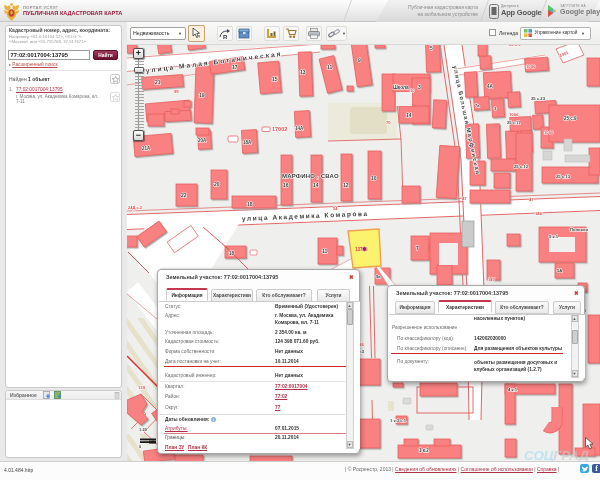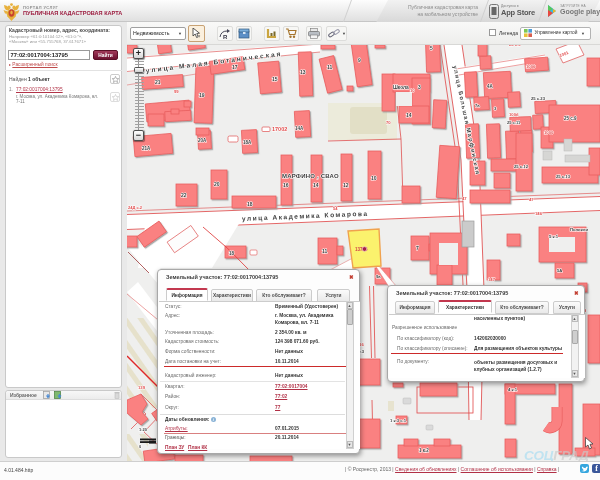--- a/index.html
+++ b/index.html
@@ -58,21 +58,21 @@
 <div class="a" style="left:388px;top:0;width:212px;height:22px;background:linear-gradient(#f2f2f2,#d8d8d8);transform:skewX(-28deg);transform-origin:top"></div>
 <div class="a hsep" style="left:347px"></div>
 <div class="a" style="left:350px;top:3.5px;width:128px;font-size:5px;line-height:7.5px;color:#8d8d8d;text-align:right">Публичная кадастровая карта<br>на мобильном устройстве</div>
 <div class="a hsep" style="left:484px"></div>
 <div class="a hsep" style="left:542px"></div>
 <svg class="a" style="left:489px;top:4px" width="10" height="15" viewBox="0 0 10 15">
  <rect x="0.5" y="0.5" width="9" height="14" rx="2" fill="none" stroke="#777" stroke-width="1"></rect>
  <rect x="2.5" y="3" width="5" height="8" fill="#666"></rect>
 </svg>
 <div class="a" style="left:501px;top:4px;font-size:3.4px;color:#777">Доступно в</div>
-<div class="a" style="left:501px;top:8px;font-size:7.5px;color:#555;font-weight:bold;letter-spacing:-0.2px">App Store</div>
+<div class="a" style="left:501px;top:8px;font-size:7.5px;color:#555;font-weight:bold;letter-spacing:-0.2px">App Google</div>
 <svg class="a" style="left:547px;top:5px" width="11" height="12" viewBox="0 0 11 12">
  <path d="M1 0 L9 6 L1 12 Z" fill="#3bb9e3"></path>
       <path d="M1 0 L6 4 L1 7 Z" fill="#58c75b"></path>
       <path d="M1 12 L6 8 L1 5 Z" fill="#e9483f"></path>
       <path d="M6 4 L9 6 L6 8 Z" fill="#f5b51e"></path>
 </svg>
 <div class="a" style="left:560px;top:4px;font-size:3.2px;color:#888;letter-spacing:.2px">ЗАГРУЗИТЕ НА</div>
 <div class="a" style="left:560px;top:8px;font-size:7px;color:#777;font-weight:bold;white-space:nowrap">Google play</div>
 
 <div class="a" id="side"></div>

